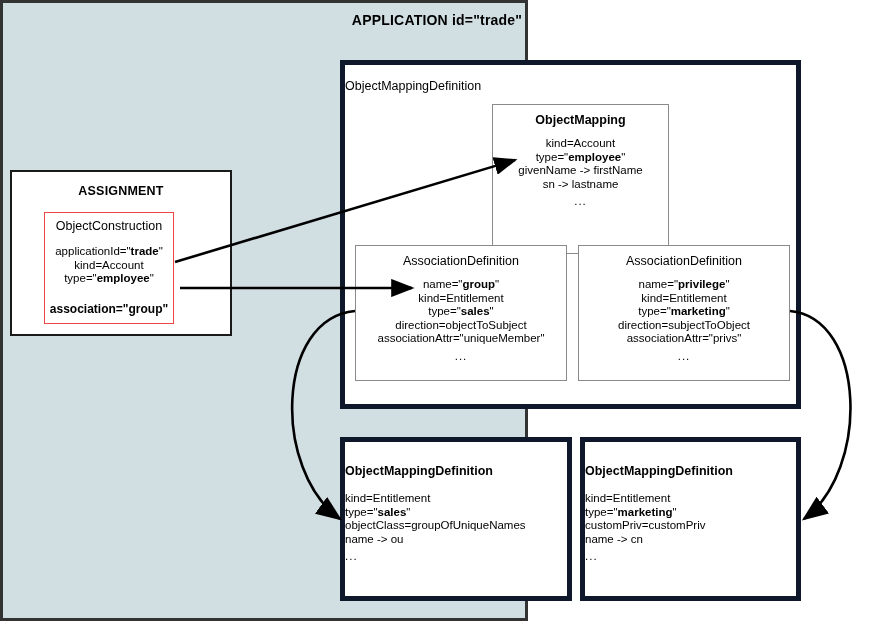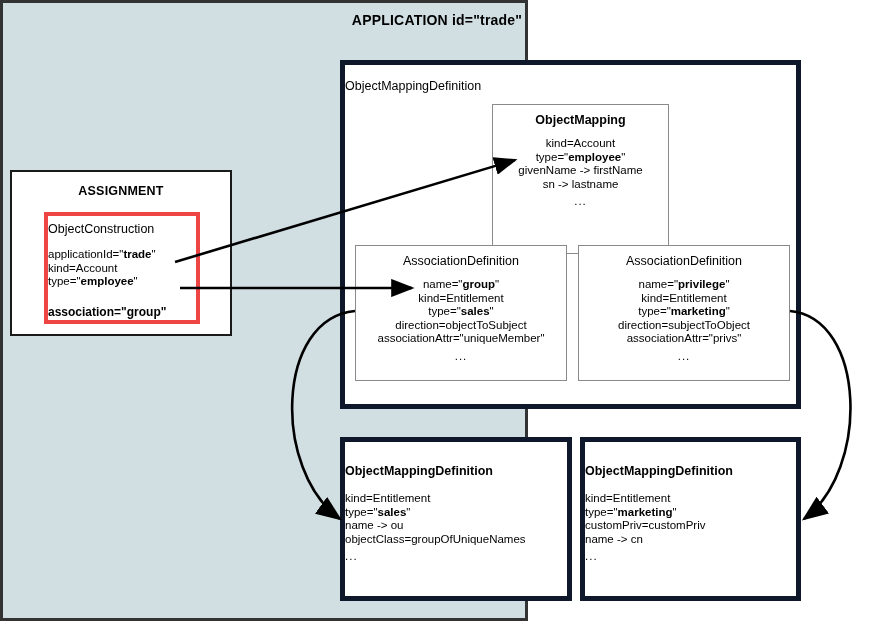--- a/index.html
+++ b/index.html
@@ -107,26 +107,26 @@
   .assign-title {
     margin-top: 12px;
     font-size: 12.5px;
     font-weight: bold;
     letter-spacing: 0.2px;
   }
   .oc-box {
     position: absolute;
     left: 32px;
     top: 40px;
-    width: 156px;
+    width: 130px;
     height: 112px;
     box-sizing: border-box;
     background: #ffffff;
-    border: 4px solid #ef4444;
-    text-align: left;
+    border: 1px solid #ef4444;
+    text-align: center;
   }
   .title-plain {
     font-size: 12.5px;
     font-weight: normal;
   }
   .title-bold {
     font-size: 12.5px;
     font-weight: bold;
   }
   .lines {
@@ -205,22 +205,22 @@
       <div>associationAttr="privs"</div>
     </div>
     <div class="ellipsis">...</div>
   </div>
 
   <div class="section omd-bottom-left">
     <div class="title-bold pad-t22">ObjectMappingDefinition</div>
     <div class="lines pad-t14">
       <div>kind=Entitlement</div>
       <div>type="<b>sales</b>"</div>
+      <div>objectClass=groupOfUniqueNames</div>
       <div>name -&gt; ou</div>
-      <div>objectClass=groupOfUniqueNames</div>
     </div>
     <div class="ellipsis">...</div>
   </div>
 
   <div class="section omd-bottom-right">
     <div class="title-bold pad-t22">ObjectMappingDefinition</div>
     <div class="lines pad-t14">
       <div>kind=Entitlement</div>
       <div>type="<b>marketing</b>"</div>
       <div>customPriv=customPriv</div>

